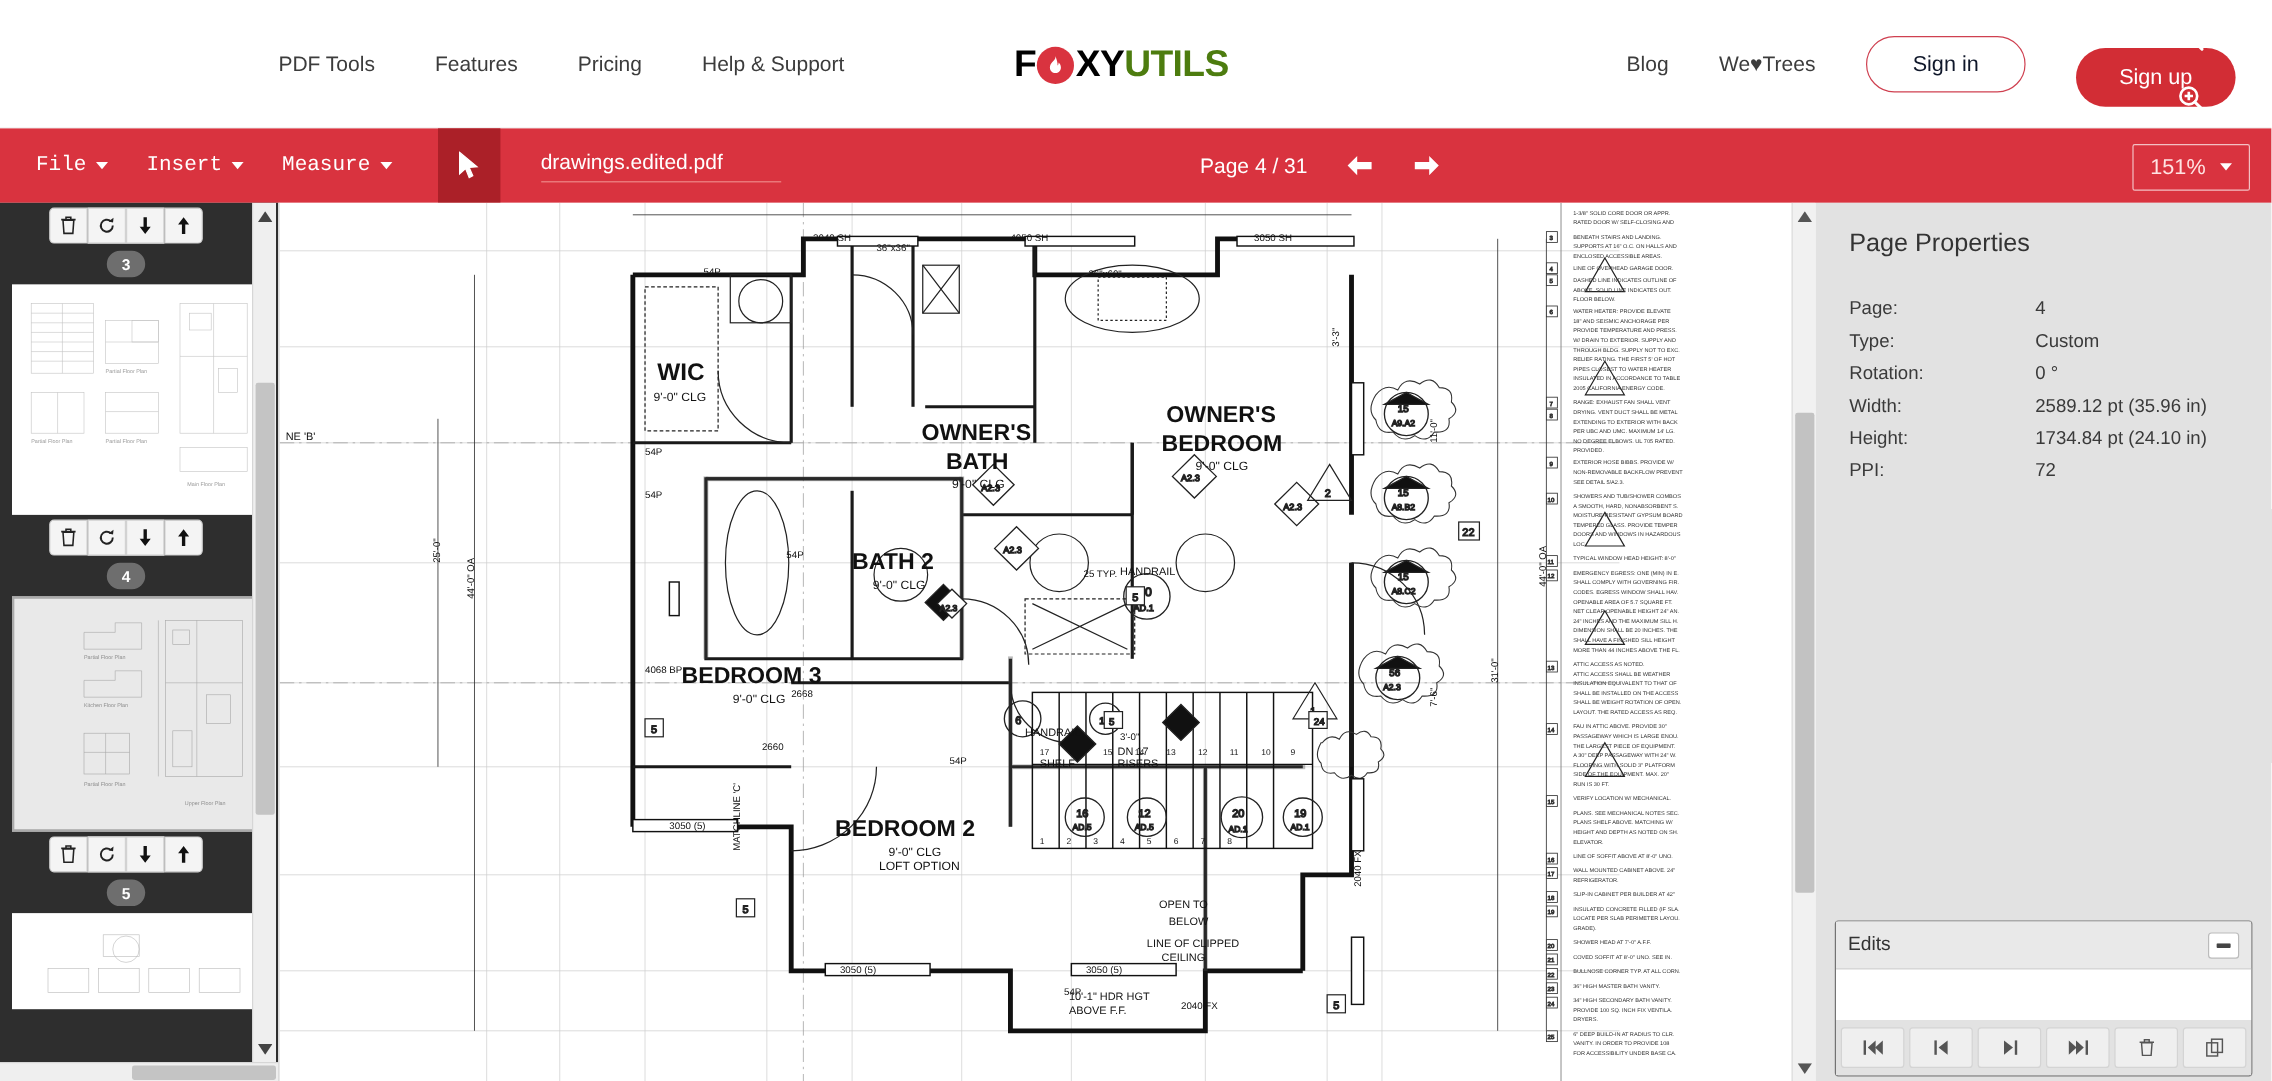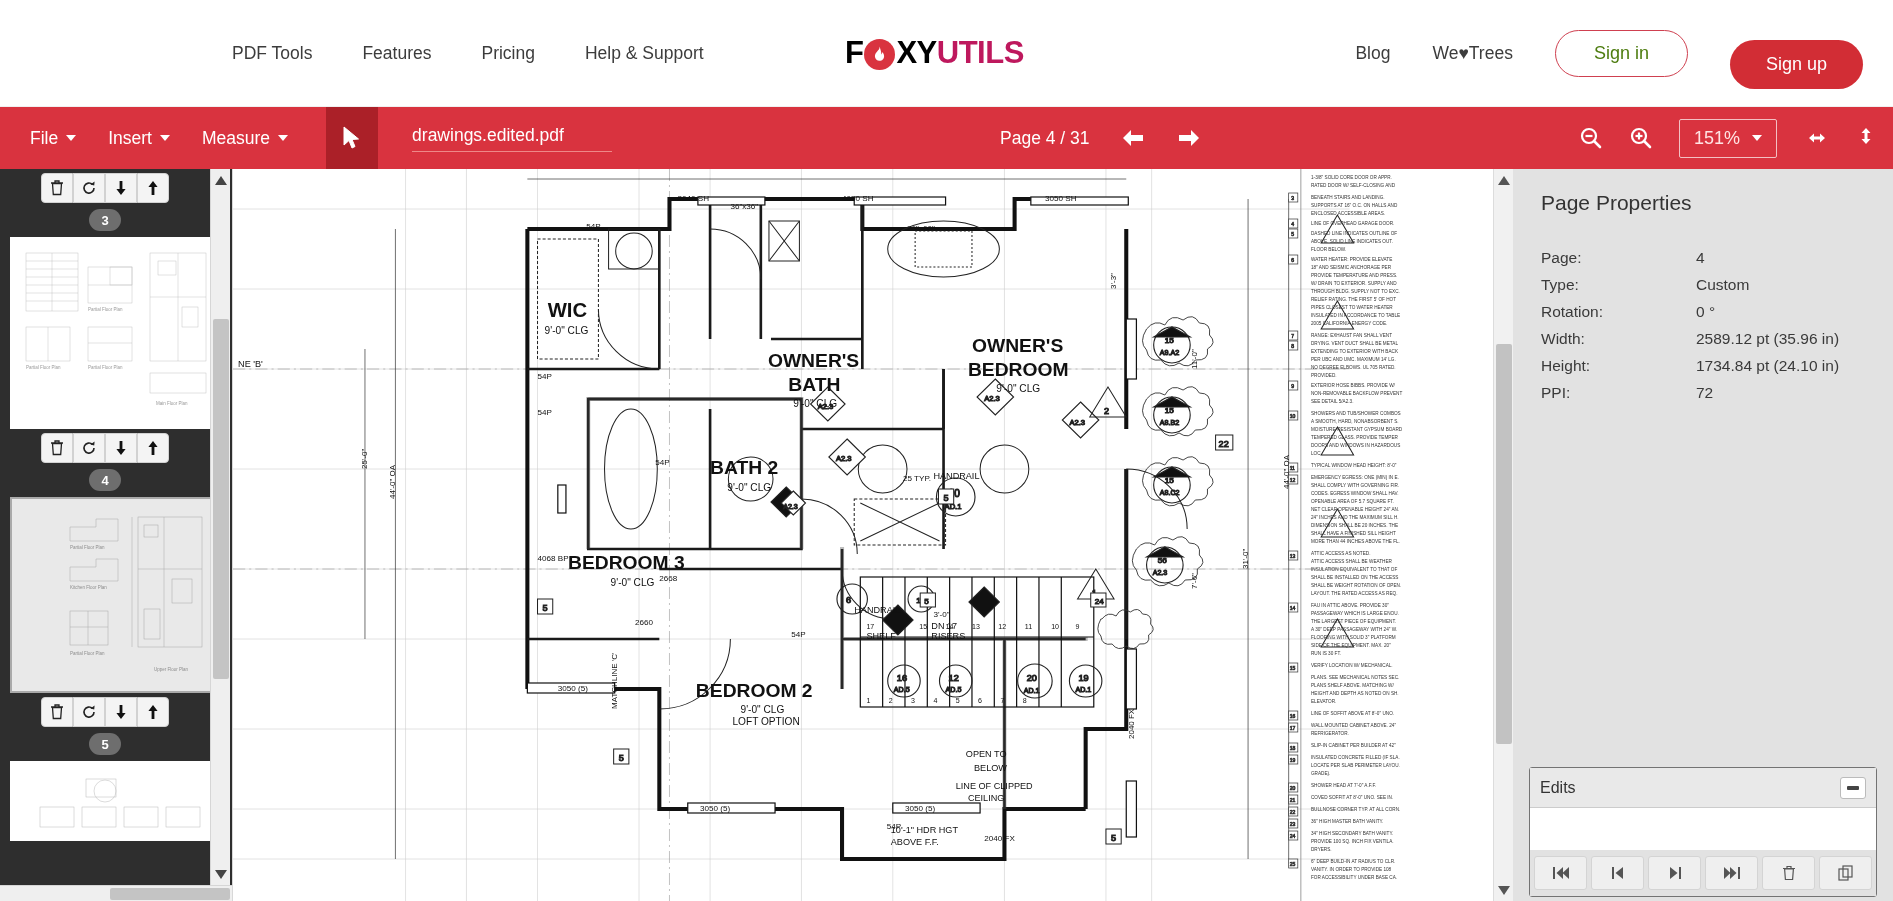--- a/index.html
+++ b/index.html
@@ -21,74 +21,75 @@
     font-size: 17.5px; color: #3c3c3c; text-decoration: none;
     white-space: nowrap; cursor: pointer;
   }
   .logo-wrap {
     position: absolute; left: 845px; top: 50%; transform: translateY(-50%);
     display: flex; align-items: center;
   }
   .logo-text { font-size: 31px; font-weight: bold; letter-spacing: -0.5px; display:flex; align-items:center;}
   .logo-f { color: #000; }
   .logo-xy { color: #000; }
-  .logo-utils { color: #be185d; }
+  .logo-utils { color: #4d7c0f; }
   .flame-o {
     width: 31px; height: 31px; border-radius: 50%;
     background: #d9333f; display: inline-flex;
     align-items: center; justify-content: center;
     margin: 0 1px; position: relative; top: 1px;
   }
   .flame-o svg { display:block; }
   .nav-right {
     position: absolute; right: 30px; top: 50%; transform: translateY(-50%);
     display: flex; align-items: center; gap: 42px;
   }
   .btn-signin {
-    border: 1.6px solid #cf4050; color: #4d7c0f; background: #fff;
+    border: 1.6px solid #cf4050; color: #0f172a; background: #fff;
     border-radius: 28px; padding: 12px 38px; font-size: 18px;
     cursor: pointer; white-space: nowrap;
   }
   .btn-signup {
     border: none; color: #fff; background: #d22d35;
     border-radius: 28px; padding: 14px 36px; font-size: 18px;
     cursor: pointer; white-space: nowrap; font-weight: 500; margin-top: 23px;
   }
 
   
   .toolbar {
     height: 62px; background: #d9333f;
     display: flex; align-items: center;
     position: relative; color: #fff;
   }
   .tb-menu {
     font-size: 17.5px; color: #fff; padding: 0 16px; height: 62px;
     display: flex; align-items: center; gap: 8px; cursor: pointer;
     white-space: nowrap;
+    font-family: Liberation Mono, monospace;
   }
   .tb-menu:first-child { margin-left: 14px; }
   .caret { border-left: 5px solid transparent; border-right: 5px solid transparent;
            border-top: 6px solid #fff; display: inline-block; }
   .tool-cursor {
     width: 52px; height: 62px; background: #ab2028;
     display: flex; align-items: center; justify-content: center; cursor: pointer;
     margin-left: 22px;
   }
   .filename {
     margin-left: 34px; font-size: 17.5px; color: #fff;
     border-bottom: 1.5px solid #e88; padding-bottom: 5px; cursor: text;
     min-width: 200px;
   }
   .pager {
     position: absolute; left: 982px; display: flex; align-items: center; gap: 30px;
   }
   .pager-label { font-size: 17.5px; color: #fff; white-space: nowrap; margin-left: 18px; }
   .arrow-btn { cursor: pointer; display:flex; align-items:center; }
   .tb-right {
-    position: absolute; right: 18px; display: flex; align-items: center; gap: 26px;
+    position: absolute; right: 18px; display: flex; align-items: center; gap: 26px; flex-direction: column;
   }
   .icon-btn { cursor: pointer; display: flex; align-items: center; justify-content: center; }
   .zoom-box {
     border: 1.5px solid #f3c0c3; border-radius: 2px;
     padding: 8px 14px; display: flex; align-items: center; gap: 12px;
     font-size: 18px; color: #ffe3e3; cursor: pointer;
   }
 
   
   .app-body { display: flex; height: 732px; }

